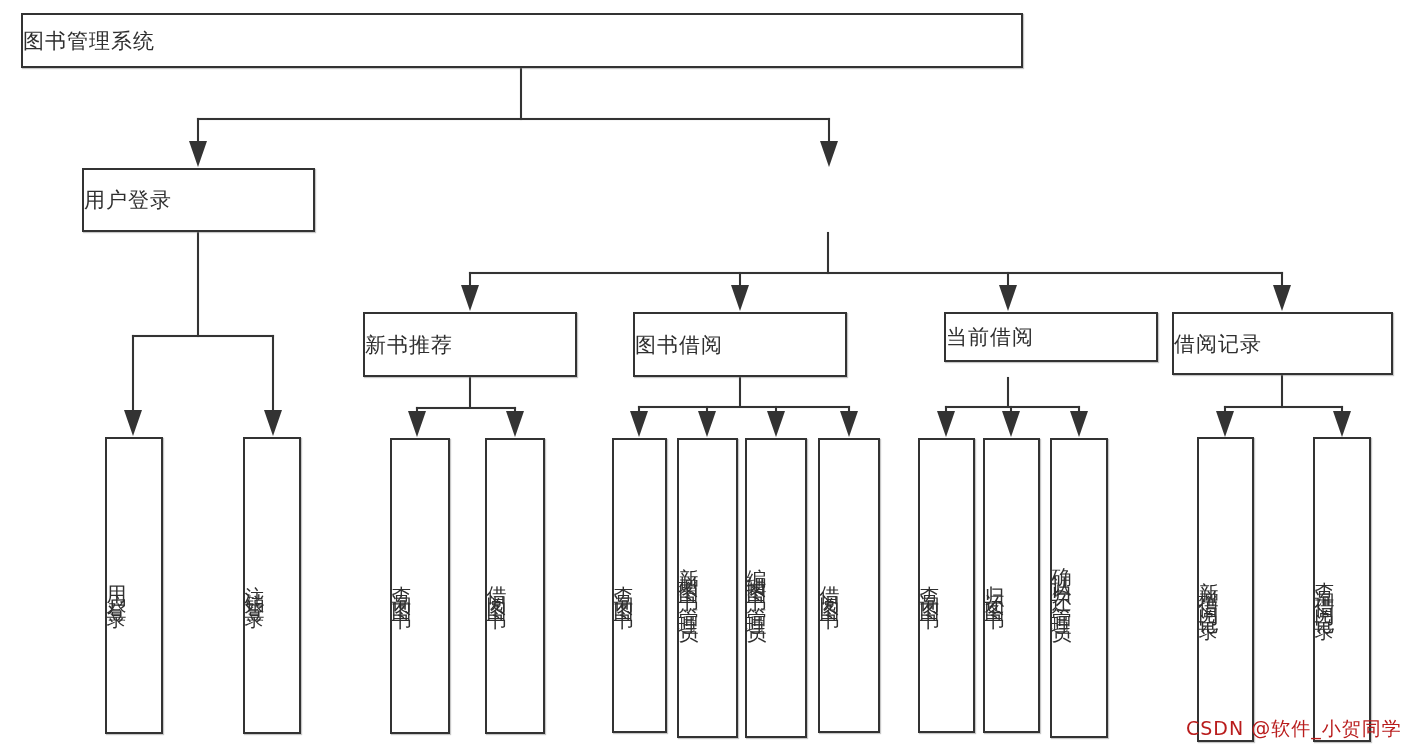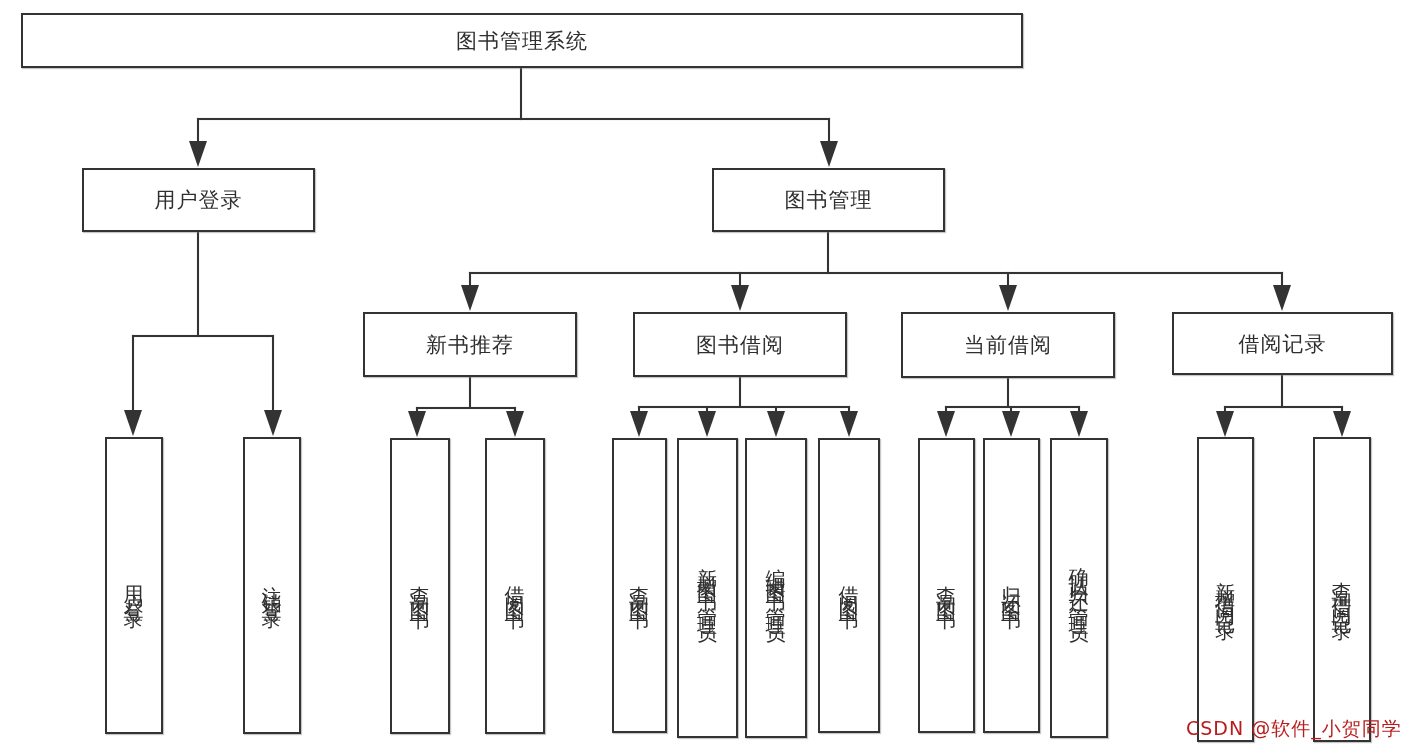--- a/index.html
+++ b/index.html
@@ -1,21 +1,21 @@
 <!DOCTYPE html>
 <html><head>
 <meta charset="utf-8">
 <style>
   html,body{margin:0;padding:0;background:#ffffff;}
   body{width:1405px;height:747px;position:relative;overflow:hidden;
        font-family:"DejaVu Sans","Liberation Sans",sans-serif;}
   .canvas{position:absolute;inset:0;}
   
   .node{position:absolute;box-sizing:border-box;border:2px solid #333;background:#fff;
-        display:flex;align-items:center;justify-content:center;color:#2f2f2f;
+        display:flex;align-items:center;justify-content:flex-start;color:#2f2f2f;
         box-shadow:1px 1px 1px rgba(130,130,130,.45);font-family:Liberation Serif, serif;}
   .node-h{font-size:21px;letter-spacing:1px;}
   .node-v span{writing-mode:vertical-rl;text-orientation:mixed;font-size:20px;
                letter-spacing:8px;line-height:1;white-space:nowrap;}
   
   .hl,.vl{position:absolute;background:#333;box-shadow:0 0 1px rgba(100,100,100,.6);}
   .hl{height:2px;}
   .vl{width:2px;}
   .arr{position:absolute;width:0;height:0;border-left:9px solid transparent;
        border-right:9px solid transparent;border-top:26px solid #333;}
@@ -86,31 +86,28 @@
   <div class="arr" style="left:1216px;top:411px"></div>
   <div class="arr" style="left:1333px;top:411px"></div>
 
   <div class="node node-h" style="left:21px;top:13px;width:1002px;height:55px">
     <span>图书管理系统</span>
   </div>
 
   <div class="node node-h" style="left:82px;top:168px;width:233px;height:64px">
     <span>用户登录</span>
   </div>
-  <div class="node node-h" style="left:712px;top:168px;width:233px;height:64px">
-    <span>图书管理</span>
-  </div>
 
   <div class="node node-h" style="left:633px;top:312px;width:214px;height:65px">
     <span>图书借阅</span>
   </div>
   <div class="node node-h" style="left:363px;top:312px;width:214px;height:65px">
     <span>新书推荐</span>
   </div>
-  <div class="node node-h" style="left:901px;top:312px;width:214px;height:66px">
+  <div class="node node-h" style="left:944px;top:312px;width:214px;height:50px">
     <span>当前借阅</span>
   </div>
   <div class="node node-h" style="left:1172px;top:312px;width:221px;height:63px">
     <span>借阅记录</span>
   </div>
 
   <div class="node node-v" style="left:105px;top:437px;width:58px;height:297px">
     <span>用户登录</span>
   </div>
   <div class="node node-v" style="left:243px;top:437px;width:58px;height:297px">

